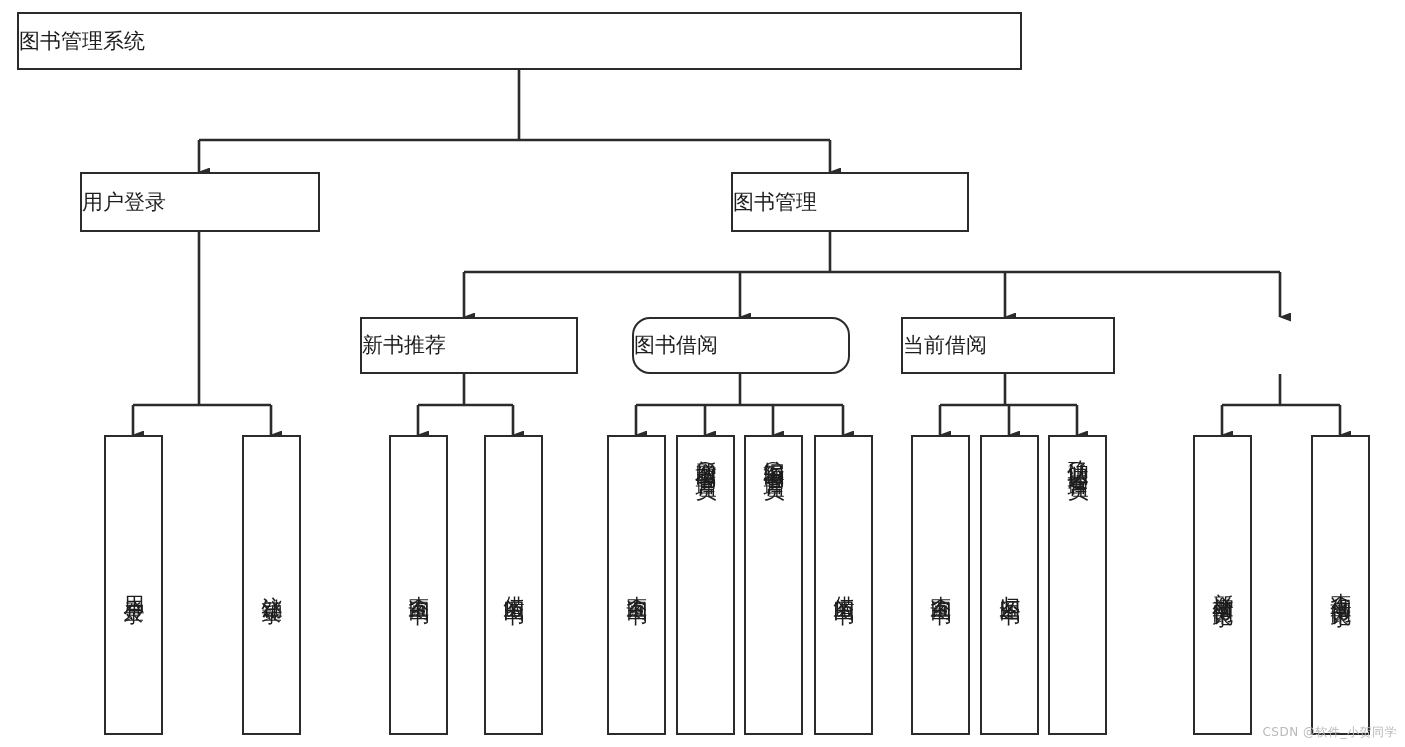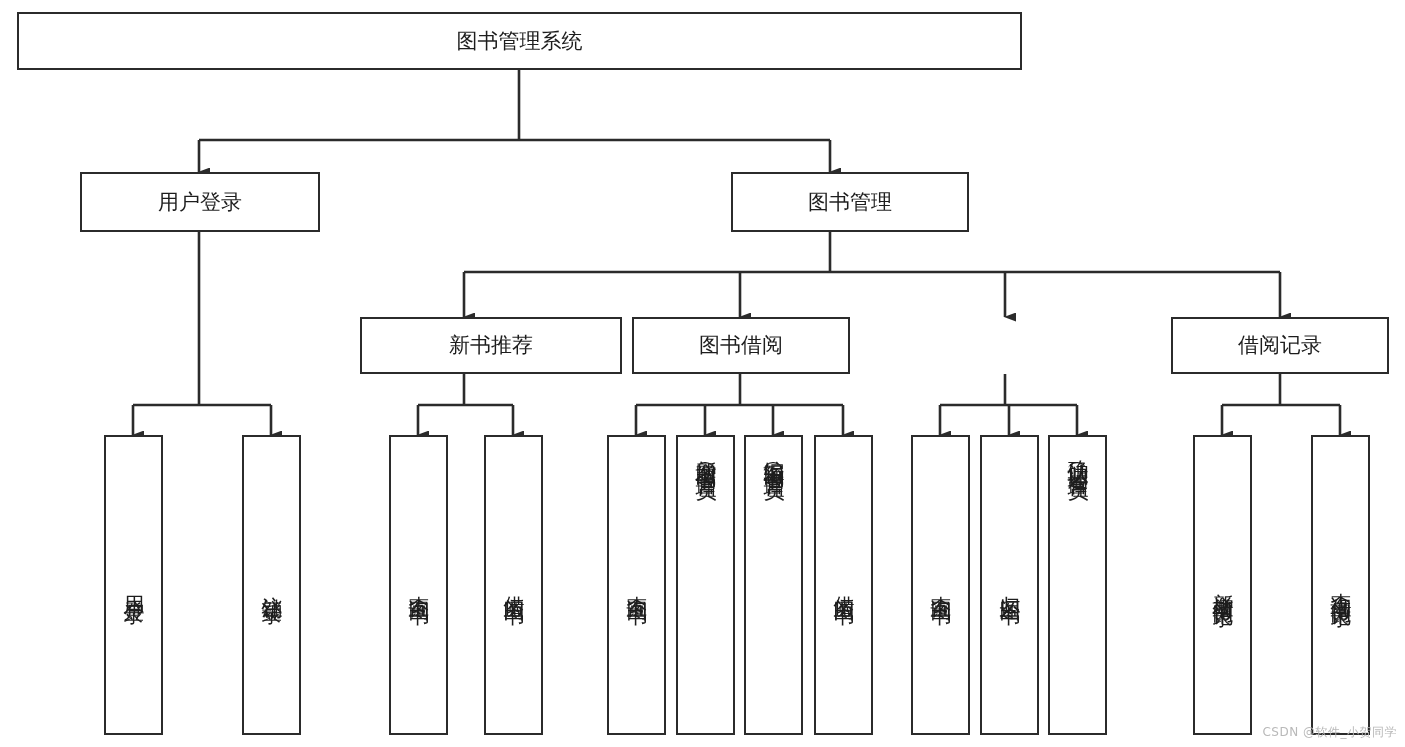--- a/index.html
+++ b/index.html
@@ -25,21 +25,20 @@
     width: 1405px;
     height: 747px;
   }
   .node {
     position: absolute;
     box-sizing: border-box;
     border: 2px solid #2b2b2b;
     background: #ffffff;
     display: flex;
     align-items: center;
-    justify-content: center;
     color: #1d1d1d;
     z-index: 2;
   }
   .node-label {
     display: block;
     text-align: center;
     line-height: 1.18;
     color: #1d1d1d;
     white-space: pre-line;
   }
@@ -137,32 +136,32 @@
   </div>
 
   <div class="node horizontal" style="left:80px; top:172px; width:240px; height:60px;">
     <span class="node-label">用户登录</span>
   </div>
 
   <div class="node horizontal" style="left:711px; top:172px; width:238px; height:60px;margin-left:20px;">
     <span class="node-label">图书管理</span>
   </div>
 
-  <div class="node horizontal" style="left:360px; top:317px; width:262px; height:57px;">
+  <div class="node horizontal" style="left:360px; top:317px; width:218px; height:57px;">
     <span class="node-label">新书推荐</span>
   </div>
 
-  <div class="node horizontal" style="left:632px; top:317px; width:218px; height:57px;">
+  <div class="node horizontal" style="left:632px; top:317px; width:218px; height:57px;border-radius:18px;">
     <span class="node-label">图书借阅</span>
   </div>
 
-
-  <div class="node horizontal" style="left:1171px; top:317px; width:218px; height:57px;">
-    <span class="node-label">借阅记录</span>
-  </div>
+  <div class="node horizontal" style="left:901px; top:317px; width:214px; height:57px;">
+    <span class="node-label">当前借阅</span>
+  </div>
+
 
   <div class="node vertical short" style="left:104px; top:435px; width:59px; height:300px;">
     <span class="node-label">用户登录</span>
   </div>
 
   <div class="node vertical short" style="left:242px; top:435px; width:59px; height:300px;">
     <span class="node-label">注销登录</span>
   </div>
 
   <div class="node vertical short" style="left:389px; top:435px; width:59px; height:300px;">

